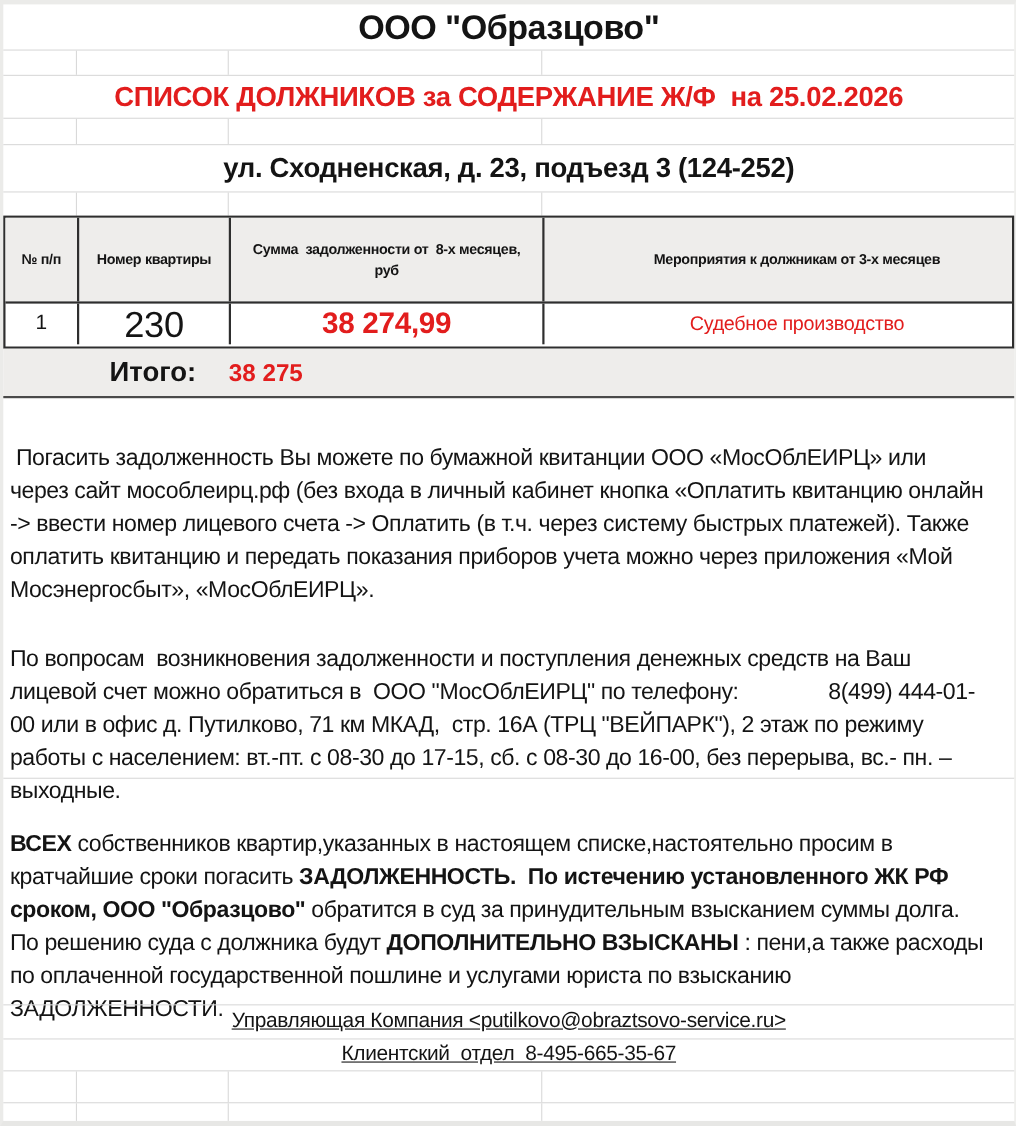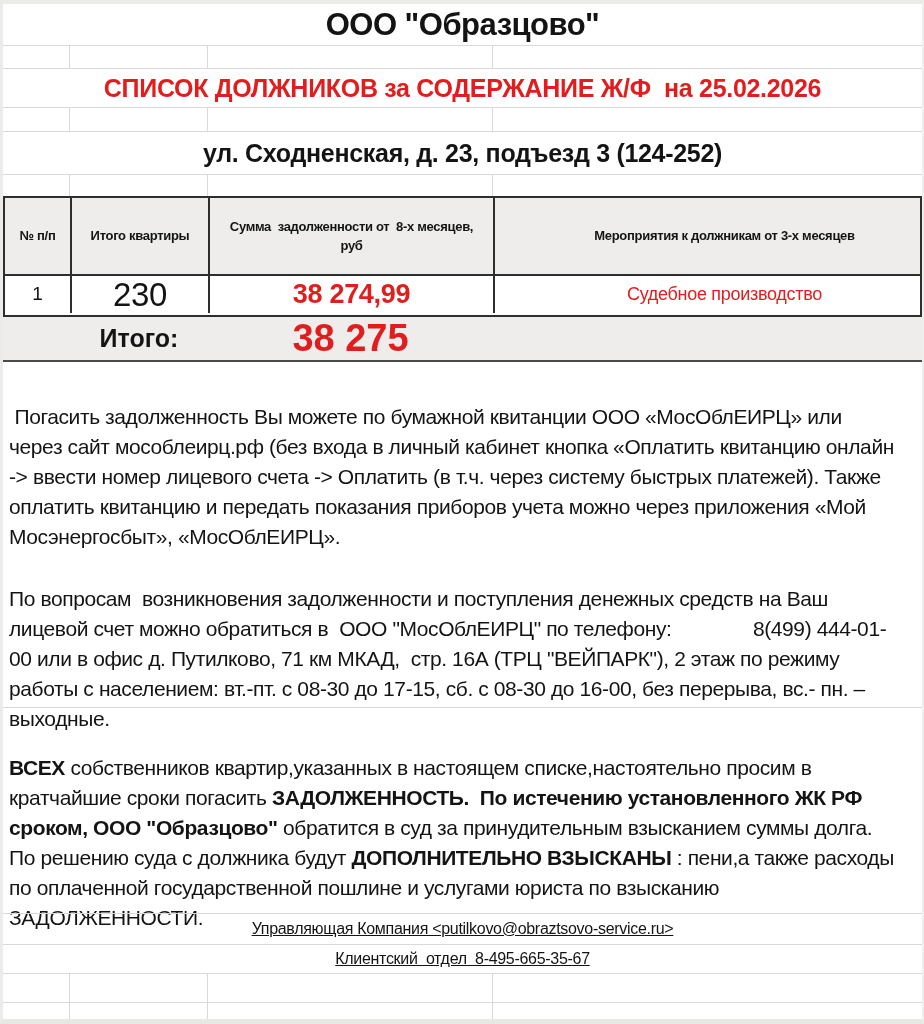--- a/index.html
+++ b/index.html
@@ -45,27 +45,27 @@
   .cell:last-child{border-right:none;padding-left:42px;}
   .num-cell{font-size:19px;font-weight:normal;}
   .flat-cell{font-size:33px;font-weight:normal;}
   .amount-cell{font-size:27px;font-weight:bold;color:var(--red);}
   .action-cell{font-size:18px;color:var(--red);}
   
   .total-row{height:45px;background:var(--fill);border-bottom:2px solid var(--total-border);
              display:flex;align-items:center;flex:none;}
   .total-sp{width:67px;flex:none;}
   .total-label{width:138px;flex:none;text-align:center;font-weight:bold;font-size:25px;}
-  .total-value{width:285px;flex:none;text-align:center;font-weight:bold;font-size:38px;color:var(--red);}
+  .total-value{width:285px;flex:none;font-weight:bold;font-size:22px;color:var(--red);}
   
   .paras{height:345px;padding:8px 24px 0 6px;flex:none;}
   .para{font-size:21px;line-height:30px;letter-spacing:-0.4px;white-space:pre-wrap;text-align:left;margin-top:32px;}
   .notice{height:206px;border-top:1px solid var(--grid);padding:13px 24px 0 6px;flex:none;}
   
-  .frow{display:flex;align-items:center;justify-content:center;flex:none;font-size:16px;letter-spacing:-0.3px;text-align:right;}
+  .frow{display:flex;align-items:center;justify-content:center;flex:none;font-size:19px;letter-spacing:-0.3px;text-align:right;}
   .f1{height:32px;border-top:1px solid var(--grid);border-bottom:1px solid var(--grid);}
   .f2{height:29px;border-bottom:1px solid var(--grid);}
   .u{text-decoration:underline;white-space:pre-wrap;}
 </style>
 </head>
 <body>
 
 <div class="sheet">
 
   <div class="mrow title-row">ООО "Образцово"</div>
@@ -91,21 +91,21 @@
   <div class="grid-row g3">
     <div class="gc c1"></div>
     <div class="gc c2"></div>
     <div class="gc c3"></div>
     <div class="gc c4"></div>
   </div>
 
   <div class="tbl">
     <div class="tr thead">
       <div class="cell c1">№ п/п</div>
-      <div class="cell c2">Итого квартиры</div>
+      <div class="cell c2">Номер квартиры</div>
       <div class="cell c3">Сумма  задолженности от  8-х месяцев, руб</div>
       <div class="cell c4">Мероприятия к должникам от 3-х месяцев</div>
     </div>
     <div class="tr tdata">
       <div class="cell c1 num-cell">1</div>
       <div class="cell c2 flat-cell">230</div>
       <div class="cell c3 amount-cell">38 274,99</div>
       <div class="cell c4 action-cell">Судебное производство</div>
     </div>
   </div>

